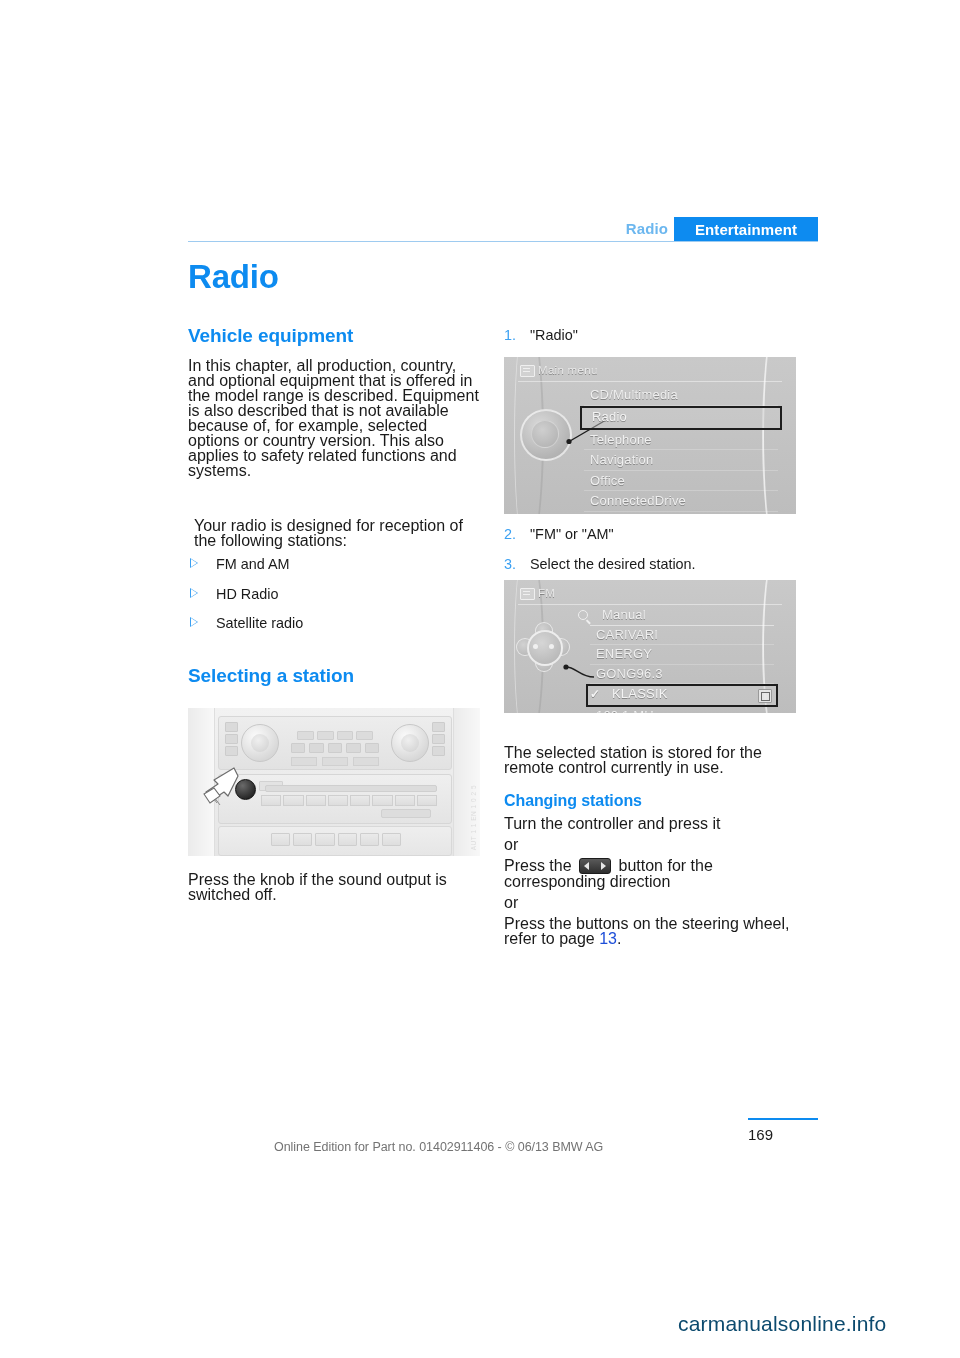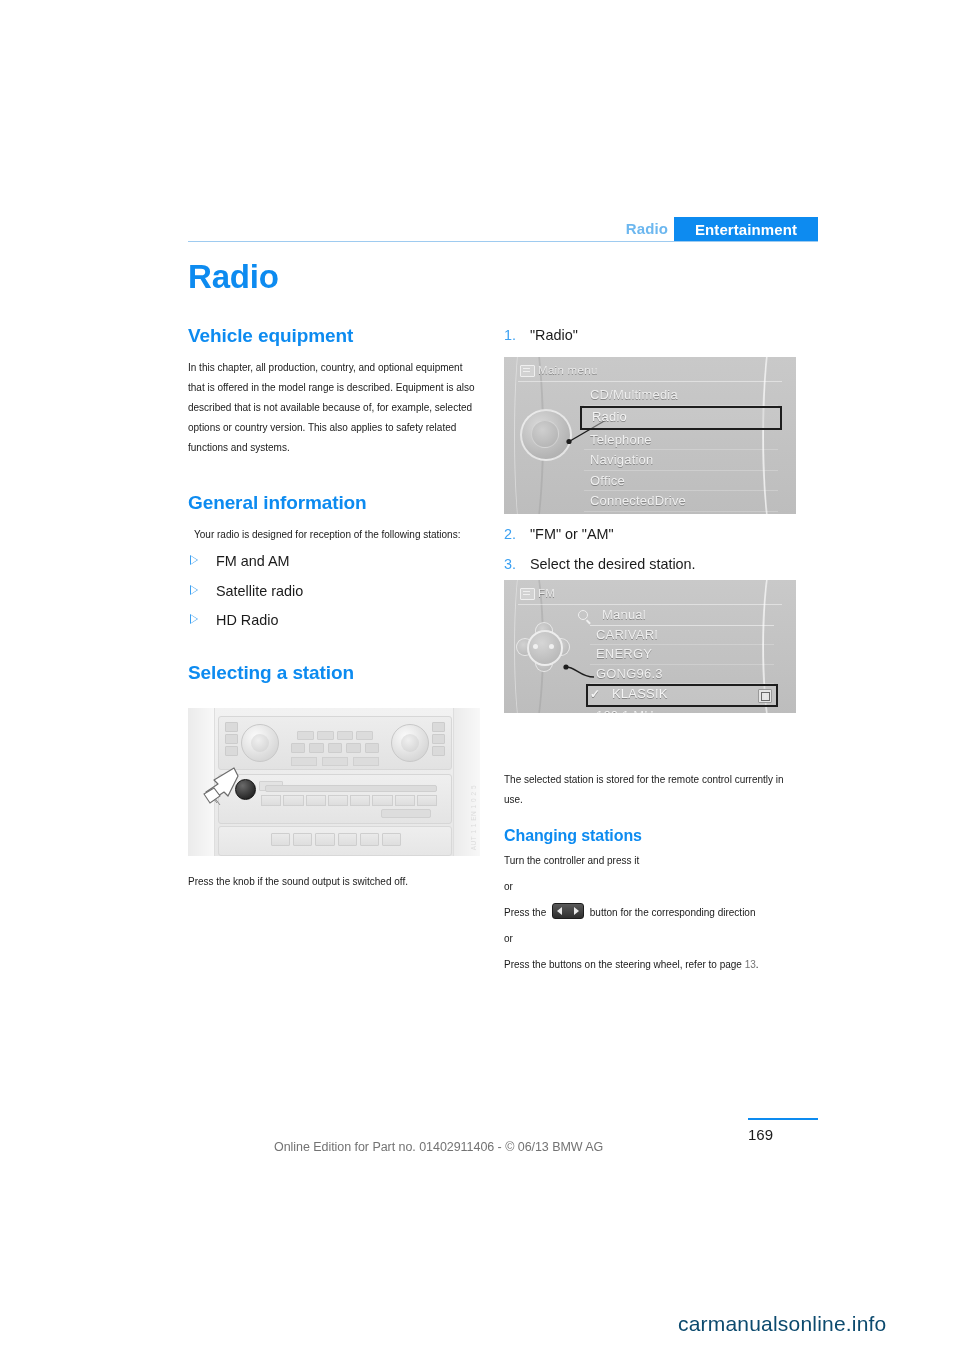--- a/index.html
+++ b/index.html
@@ -36,21 +36,21 @@
 
   h2.sec{
     font-size:19px;font-weight:bold;color:#0d8bf0;
     margin:0 0 11px 0;letter-spacing:-0.1px;
   }
   h3.sub{
     font-size:16px;font-weight:bold;color:#0d8bf0;
     margin:0 0 6px 0;letter-spacing:-0.1px;
   }
   p.body{
-    font-size:10px;line-height:20px;color:#1a1a1a;margin:0 0 6px 0;
+    font-size:16px;line-height:15px;color:#1a1a1a;margin:0 0 6px 0;
   }
   p.body.tight{margin:6px;}
   .spacer-sm{height:11px;}
   .spacer-md{height:22px;}
   .spacer-lg{height:28px;}
 
   
   ul.bullets{list-style:none;margin:4px 0 0 0;padding:0;}
   ul.bullets li{
     position:relative;padding-left:28px;margin-bottom:9px;
@@ -72,21 +72,21 @@
   
   ol.steps{list-style:none;margin:0;padding:0;}
   ol.steps li{
     position:relative;padding-left:26px;margin-bottom:9px;
     font-size:14.4px;line-height:20.5px;color:#1a1a1a;
   }
   ol.steps li .num{
     position:absolute;left:0;top:0;color:#3aa0f2;font-size:14.4px;
   }
 
-  .pagelink{color:#737373;}
+  .pagelink{color:#1d4ed8;}
 
   
   .rocker{
     display:inline-block;vertical-align:-3px;
     width:30px;height:14px;border-radius:3px;
     background:linear-gradient(#5a5a5a,#2e2e2e);
     border:1px solid #1c1c1c;
     position:relative;margin:0 3px;
   }
   .rocker .ar{position:absolute;top:3px;width:0;height:0;}
@@ -300,35 +300,34 @@
 
   <div class="pagetitle">Radio</div>
 
   <div class="col left">
 
     <h2 class="sec">Vehicle equipment</h2>
     <p class="body">In this chapter, all production, country, and optional equipment that is offered in the model range is described. Equipment is also described that is not available because of, for example, selected options or country version. This also applies to safety related functions and systems.</p>
 
     <div class="spacer-lg"></div>
 
-    <h2 class="sec">General information</h2>
     <p class="body tight">Your radio is designed for reception of the following stations:</p>
 
     <ul class="bullets">
       <li>
         <span class="tri"></span>
         <span>FM and AM</span>
       </li>
       <li>
         <span class="tri"></span>
-        <span>Satellite radio</span>
+        <span>HD Radio</span>
       </li>
       <li>
         <span class="tri"></span>
-        <span>HD Radio</span>
+        <span>Satellite radio</span>
       </li>
     </ul>
 
     <div class="spacer-md"></div>
 
     <h2 class="sec">Selecting a station</h2>
   </div>
 
   <div class="fig-console">
     <div class="cs-bg"></div>
@@ -490,21 +489,21 @@
       <div class="row sel">
         <span class="check">✓</span>
         <span style="padding-left:14px;">KLASSIK</span>
         <span class="hdicon"></span>
       </div>
       <div class="row">100.1 MHz</div>
 
     </div>
   </div>
 
-  <div style="position:absolute;left:504px;top:770px;width:292px;">
+  <div style="position:absolute;left:504px;top:745px;width:292px;">
     <p class="body">The selected station is stored for the remote control currently in use.</p>
 
     <div class="spacer-sm"></div>
 
     <h3 class="sub">Changing stations</h3>
 
     <p class="body">Turn the controller and press it</p>
     <p class="body">or</p>
 
     <p class="body">

